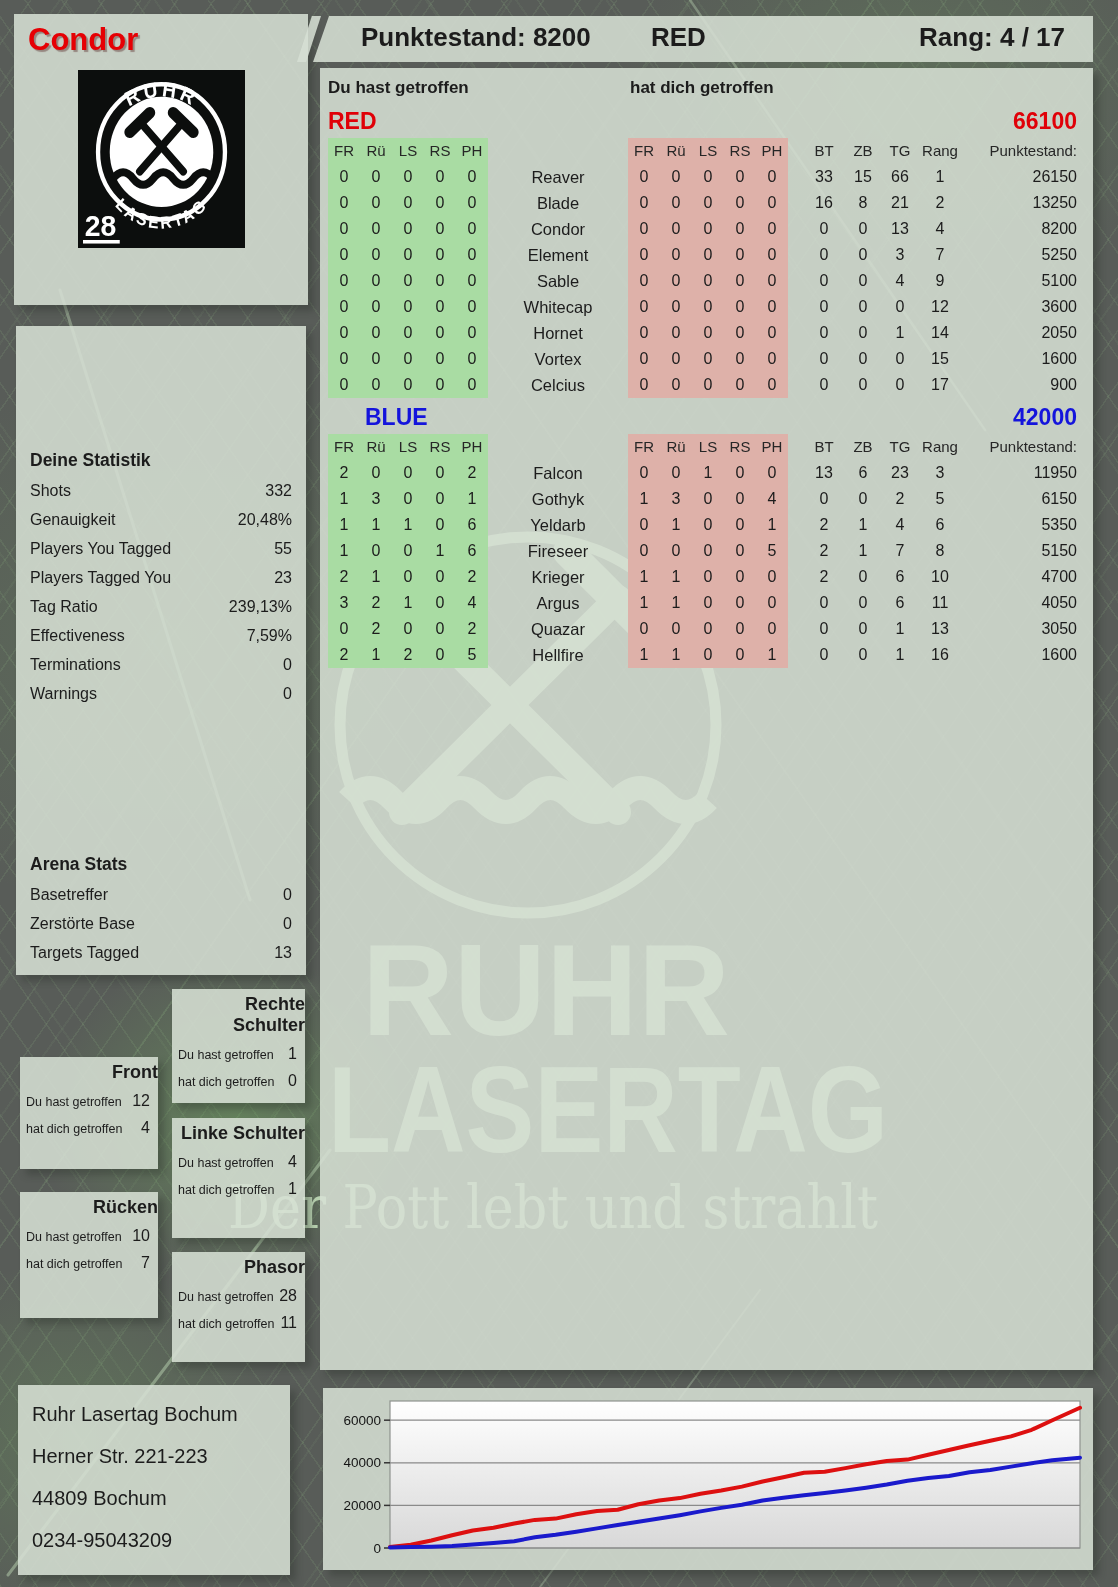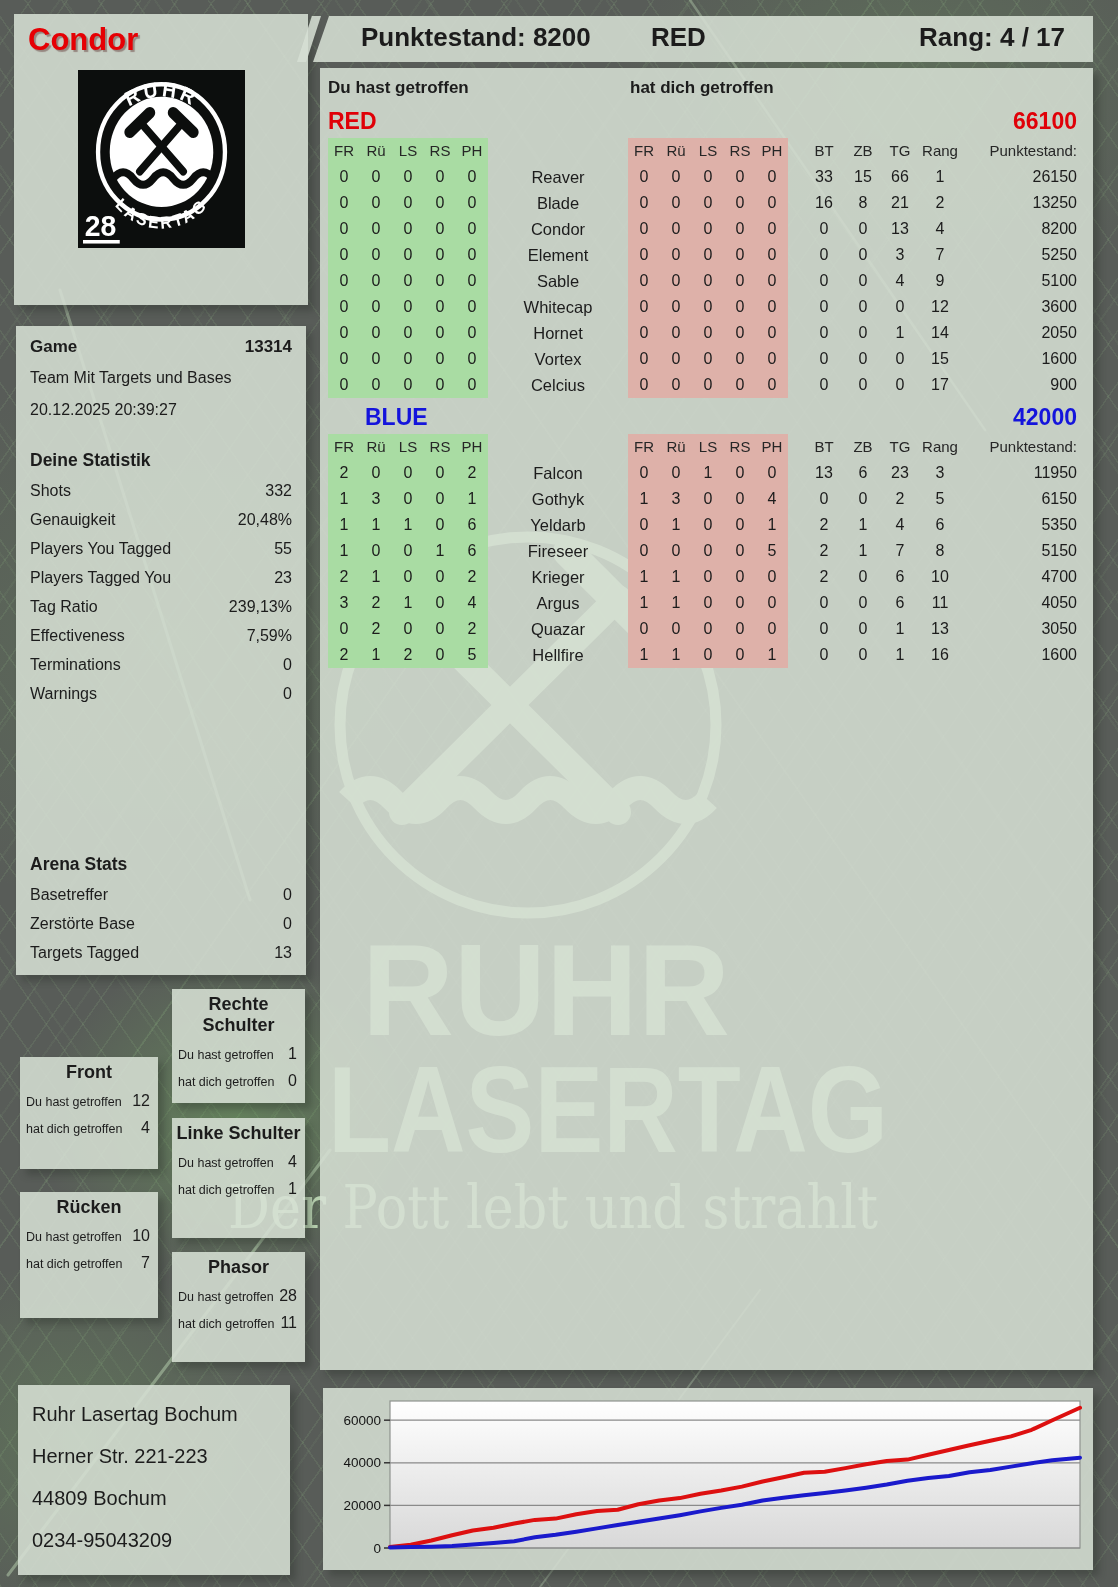--- a/index.html
+++ b/index.html
@@ -67,21 +67,21 @@
   .sb-section-title{font-weight:bold;font-size:17.5px;height:32px;display:flex;align-items:center;}
   .stat-row{display:flex;justify-content:space-between;height:29px;align-items:center;gap:12px;}
 
   
   .bp{z-index:5;}
   #bp-0{left:20px;top:1057px;width:138px;height:112px;}
   #bp-1{left:20px;top:1192px;width:138px;height:126px;}
   #bp-2{left:172px;top:989px;width:133px;height:114px;}
   #bp-3{left:172px;top:1118px;width:133px;height:120px;}
   #bp-4{left:172px;top:1252px;width:133px;height:110px;}
-  .bp-title{text-align:center;font-weight:bold;font-size:18px;margin-top:5px;}
+  .bp-title{text-align:right;font-weight:bold;font-size:18px;margin-top:5px;}
   .bp-row{display:flex;justify-content:space-between;align-items:baseline;padding:0 8px 0 6px;margin-top:9px;}
   .bp-row .lbl{font-size:12.5px;}
   .bp-row .val{font-size:16px;}
 
   
   #panel-address{left:18px;top:1385px;width:272px;height:190px;}
   #panel-address p{margin:0;padding:0 0 0 14px;font-size:20px;height:42px;display:flex;align-items:center;}
   #panel-address p:first-child{margin-top:8px;}
 
   
@@ -528,28 +528,20 @@
           <div class="cell num">0</div>
           <div class="cell num">0</div>
           <div class="cell num">1</div>
           <div class="cell num">16</div>
           <div class="cell ps num">1600</div>
         </div>
       </div>
   </div>
 
   <div class="panel" id="panel-sidebar">
-    <div class="sb-block" id="sb-game">
-      <div class="sb-title-row">
-        <span>Game</span>
-        <span>13314</span>
-      </div>
-      <div class="sb-line">Team Mit Targets und Bases</div>
-      <div class="sb-line">20.12.2025 20:39:27</div>
-    </div>
     <div class="sb-block" id="sb-stats">
       <div class="sb-section-title">Deine Statistik</div>
       <div id="your-stats-rows">
           <div class="stat-row">
             <span>Shots</span>
             <span>332</span>
           </div>
           <div class="stat-row">
             <span>Genauigkeit</span>
             <span>20,48%</span>

